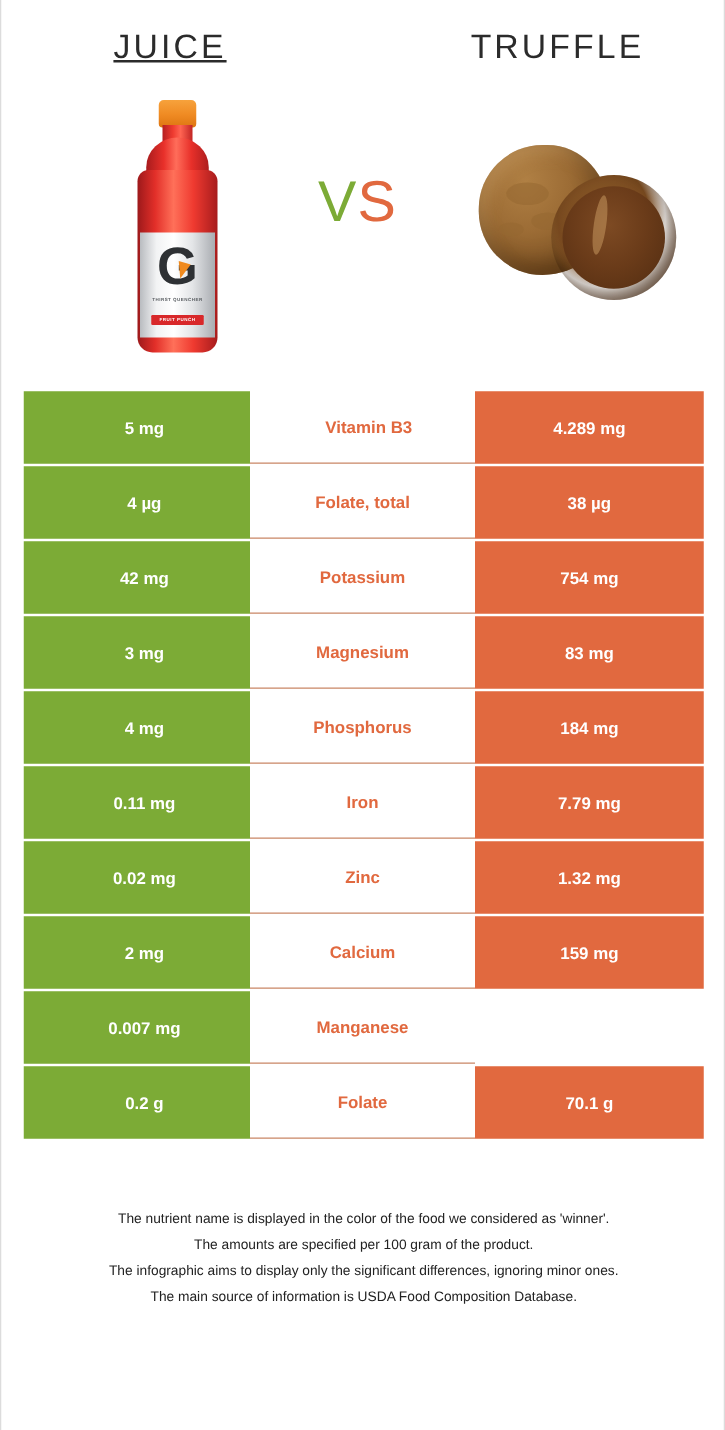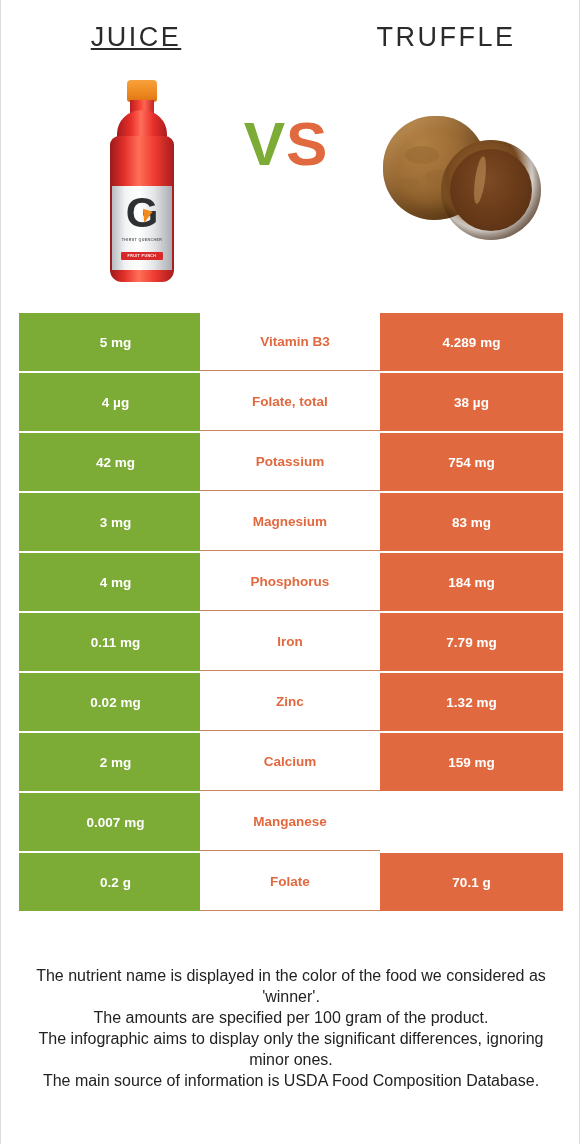--- a/index.html
+++ b/index.html
@@ -133,26 +133,26 @@
     letter-spacing: .4px;
     text-align: center;
     line-height: 8px;
     font-weight: 700;
   }
 
   
   .vs {
     position: absolute;
     left: 215px;
-    top: 41px;
+    top: 58px;
     width: 140px;
     text-align: center;
     font-family: "Liberation Sans", sans-serif;
-    font-weight: 700;
-    font-size: 62px;
+    font-weight: 400;
+    font-size: 46px;
     line-height: 62px;
     letter-spacing: 1px;
   }
   .vs .v { color: #7CAB36; }
   .vs .s { color: #E1693F; }
 
   
   .truffles {
     position: absolute;
     left: 378px;
@@ -237,21 +237,21 @@
     color: #ffffff;
   }
 
   
   .footer {
     position: absolute;
     left: 22px;
     top: 965px;
     width: 536px;
     text-align: center;
-    font-size: 16px;
+    font-size: 11px;
     line-height: 21px;
     color: #222222;
   }
   .footer div { white-space: normal; }
 </style>
 </head>
 <body>
 
 <div class="page">
 

